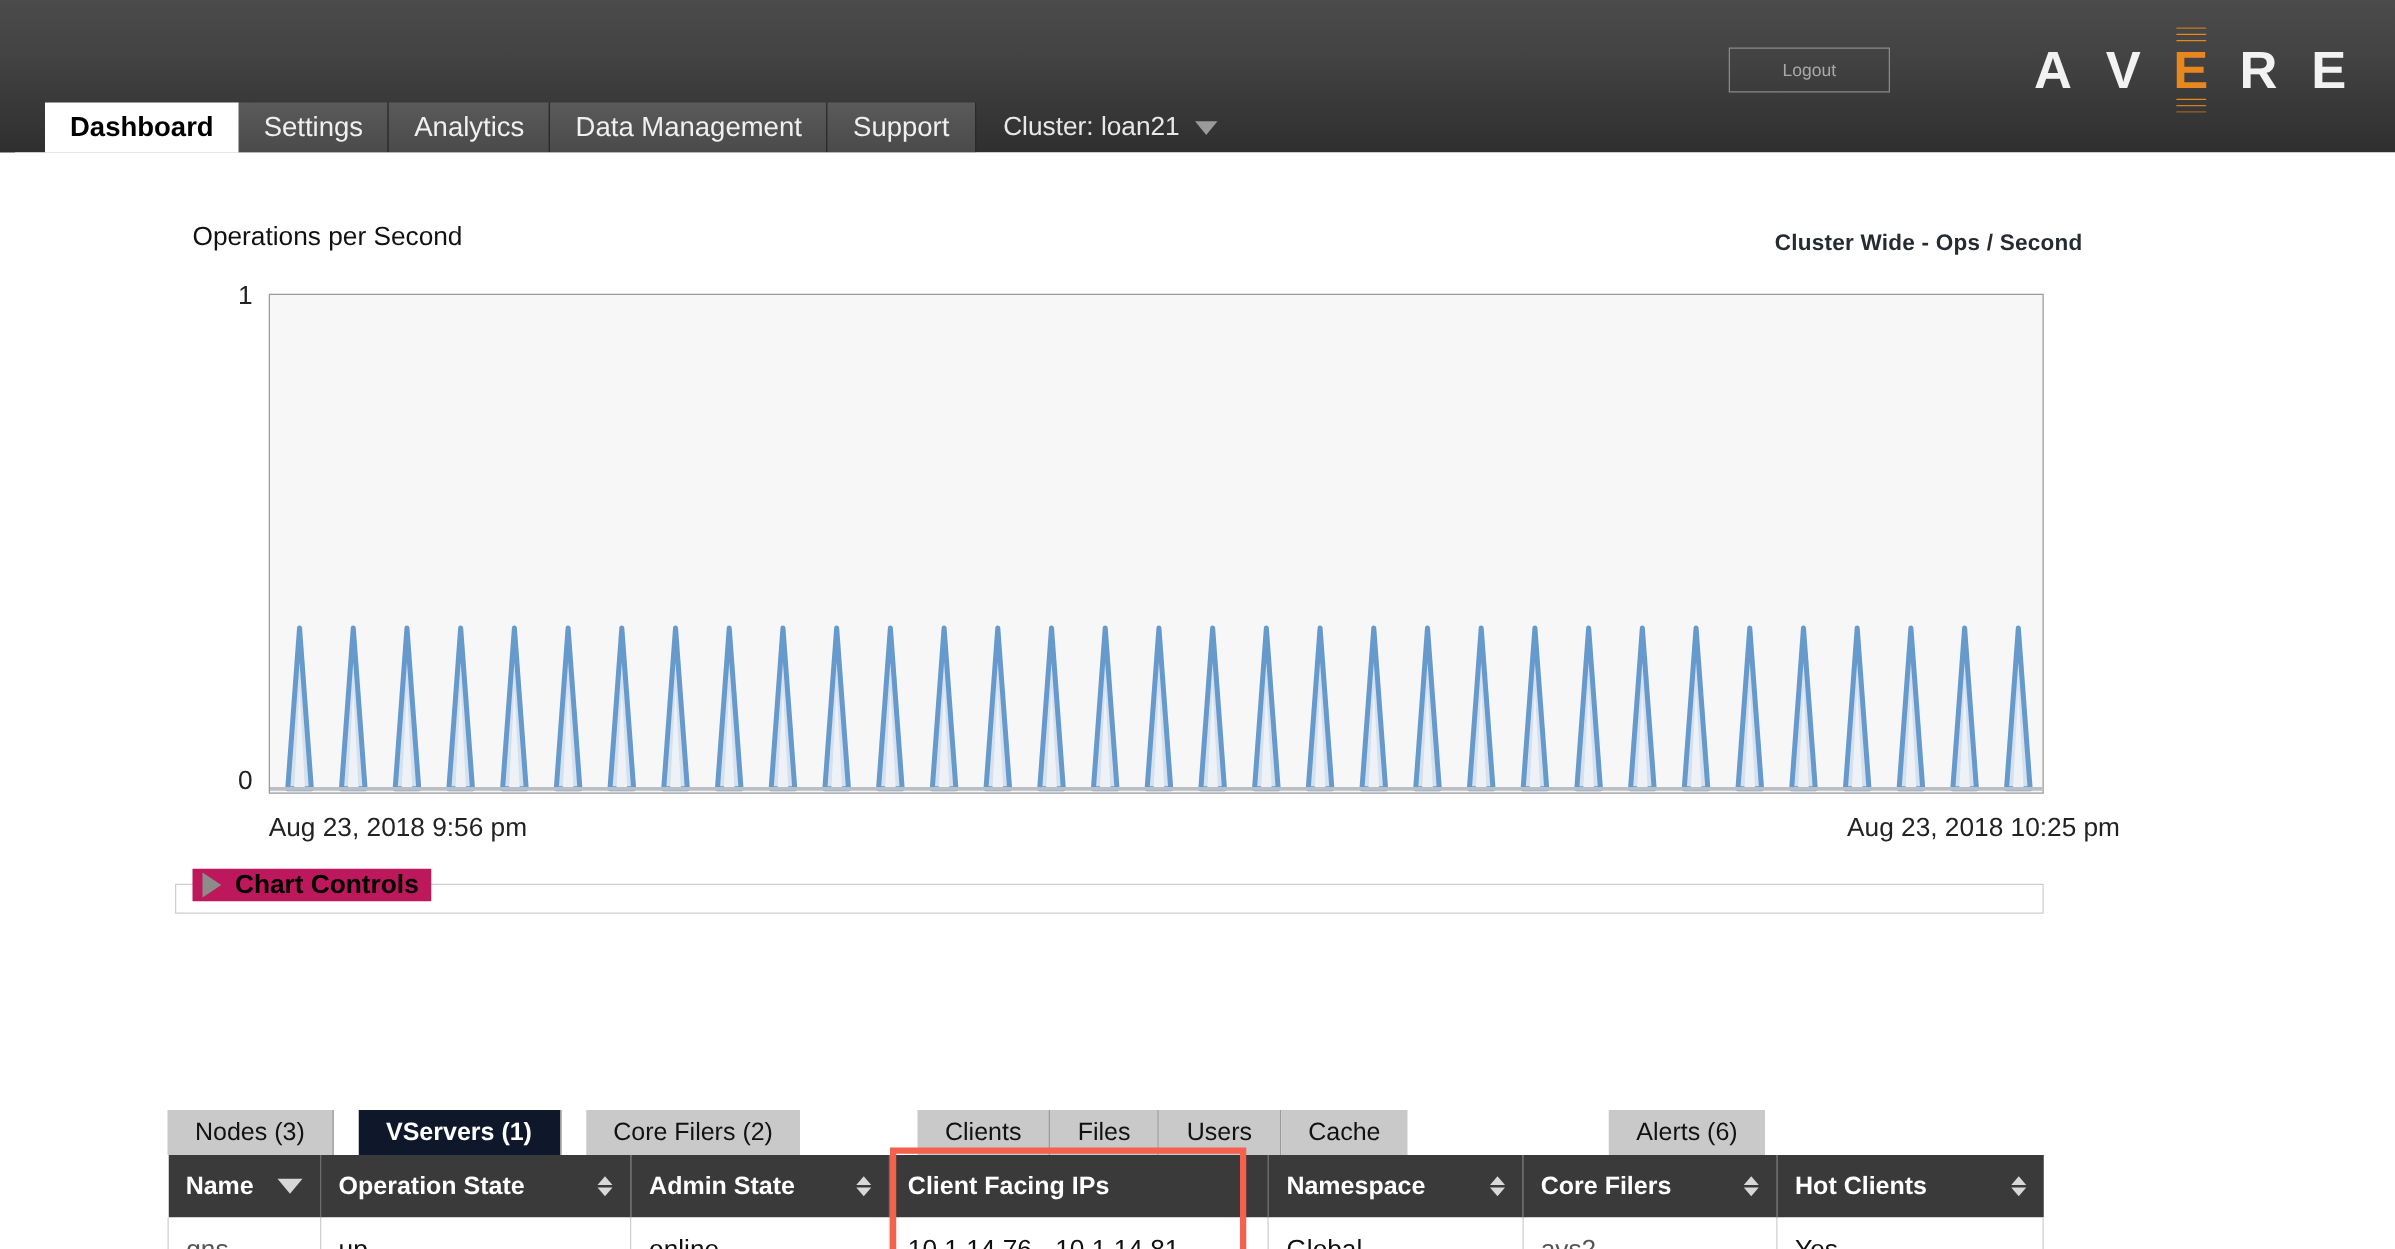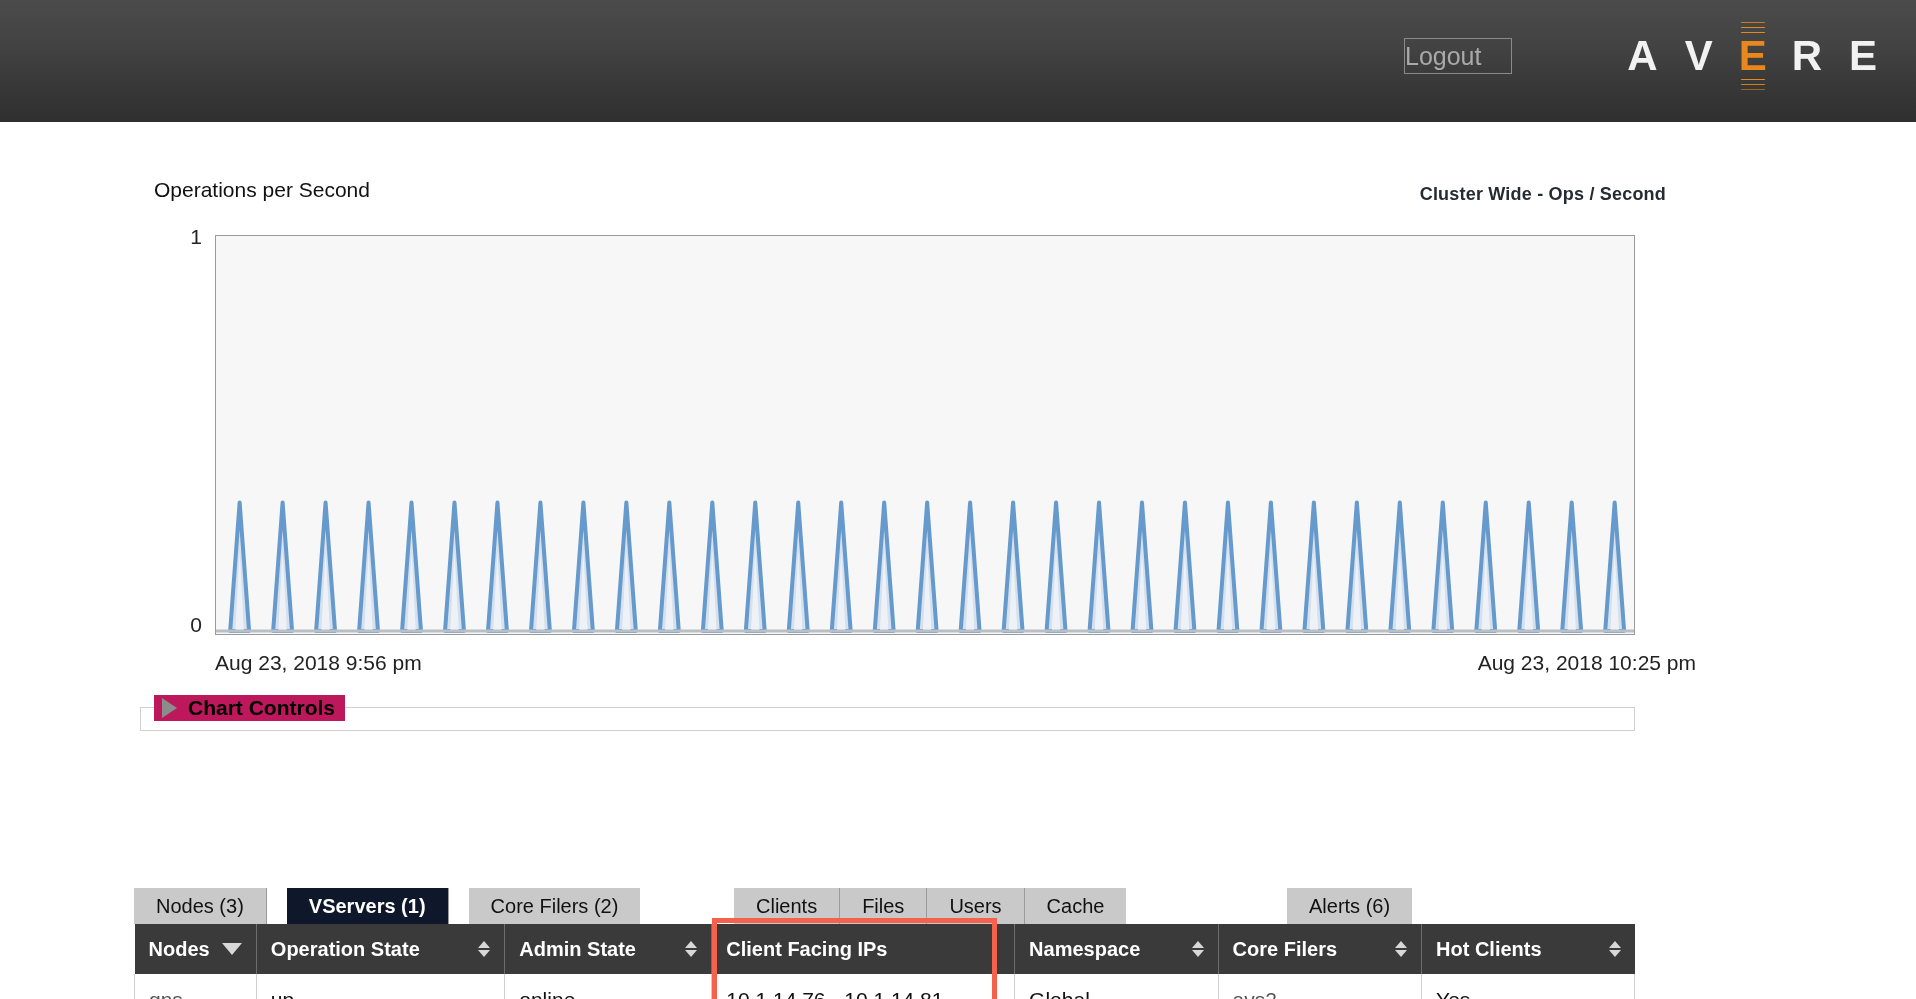--- a/index.html
+++ b/index.html
@@ -12,27 +12,27 @@
 
   
   .topbar {
     position: absolute; left: 0; top: 0;
     width: 1916px; height: 122px;
     background: linear-gradient(to bottom, #4b4b4b 0%, #424242 40%, #383838 70%, #2f2f2f 100%);
     box-sizing: border-box;
   }
   .logout-btn {
     position: absolute; right: 404px; top: 38px;
-    width: 108px; height: 36px;
+    width: 129px; height: 36px;
     border: 1px solid #8a8a8a;
     background: transparent;
     color: #a9a9a9;
-    font-size: 25px;
+    font-size: 14px;
     font-family: "Liberation Sans", sans-serif;
-    line-height: 34px; text-align: left;
+    line-height: 34px; text-align: center;
     cursor: pointer;
     box-sizing: border-box;
   }
   .logo {
     position: absolute; right: 38px; top: 24px;
     height: 64px;
     display: flex; align-items: center; gap: 26px;
   }
   .logo-letter {
     color: #f2f2f2;
@@ -269,20 +269,31 @@
       <span class="stripe st-top3"></span>
       <span class="logo-e-main">E</span>
       <span class="stripe st-bot1"></span>
       <span class="stripe st-bot2"></span>
       <span class="stripe st-bot3"></span>
     </span>
     <span class="logo-letter">R</span>
     <span class="logo-letter">E</span>
   </div>
 
+  <div class="navtabs">
+    <div class="navtab active">Dashboard</div>
+    <div class="navtab">Settings</div>
+    <div class="navtab">Analytics</div>
+    <div class="navtab">Data Management</div>
+    <div class="navtab">Support</div>
+    <div class="cluster-sel">
+      <span>Cluster: loan21</span>
+      <span class="caret-down"></span>
+    </div>
+  </div>
 </div>
 
 <div class="content">
 
   <div class="ops-label">Operations per Second</div>
   <div class="chart-title">Cluster Wide - Ops / Second</div>
 
   <div class="ytick ytick-top">1</div>
   <div class="ytick ytick-bot">0</div>
 
@@ -395,21 +406,21 @@
         <col style="width:175px">
       <col style="width:256px">
         <col style="width:172px">
         <col style="width:172px">
         <col style="width:180px">
     </colgroup>
     <thead>
       <tr>
         <th>
           <span class="th-inner">
-            <span>Nodes</span>
+            <span>Name</span>
             <span class="sort-desc"></span>
           </span>
         </th>
         <th>
           <span class="th-inner">
             <span>Operation State</span>
             <span class="sort-both"></span>
           </span>
         </th>
         <th>

